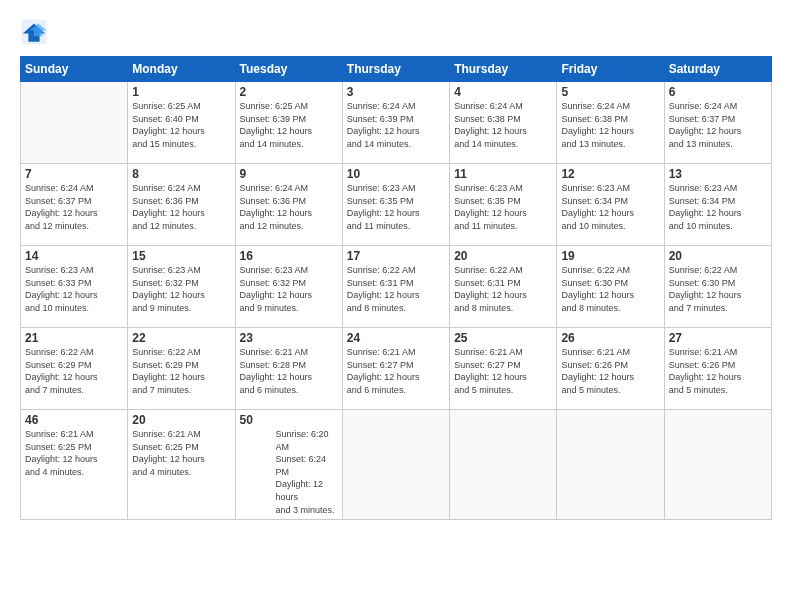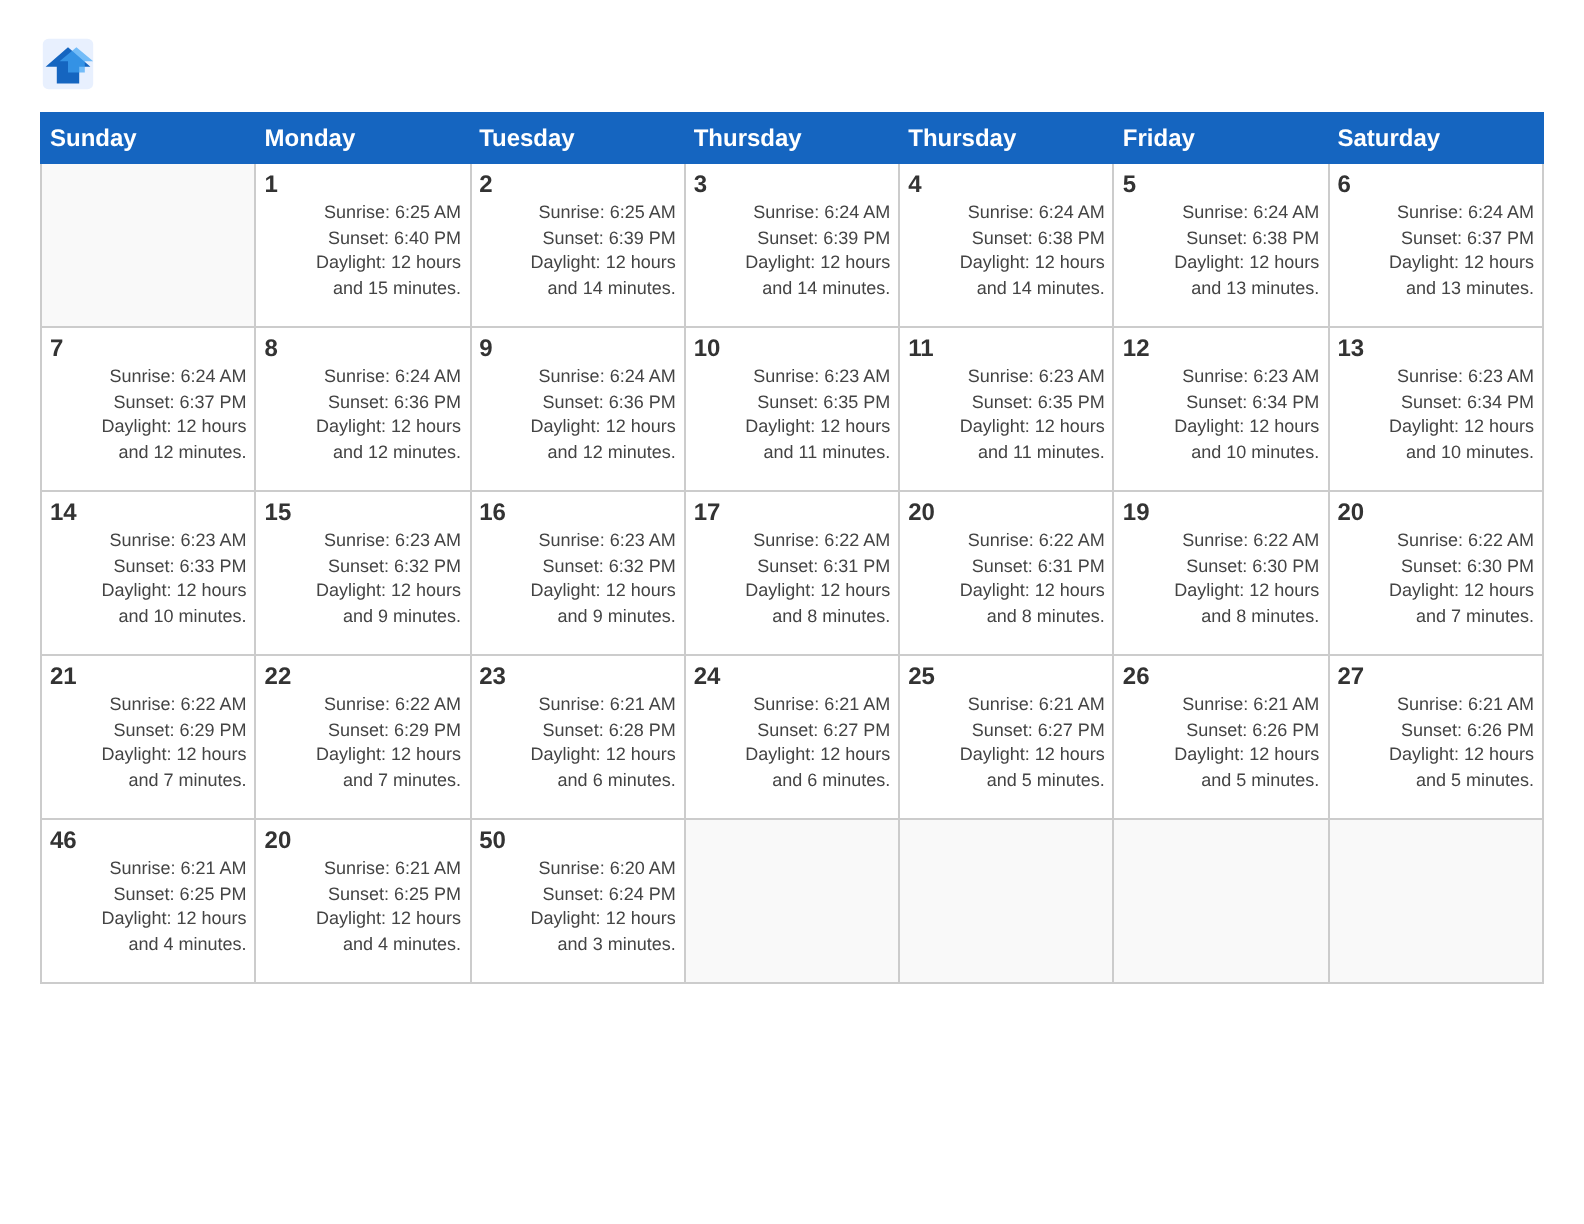--- a/index.html
+++ b/index.html
@@ -83,21 +83,20 @@
       font-size: 12px;
       font-weight: bold;
       color: #333;
       display: block;
       margin-bottom: 1px;
     }
     .day-info {
       font-size: 9px;
       color: #444;
       line-height: 1.4;
-      text-align: right;
     }
     .empty { background: #f9f9f9; }
   </style>
 </head>
 <body>
 
 <div class="page">
   <div class="header">
     <div class="logo">
       <svg class="logo-icon" viewBox="0 0 40 40">
@@ -337,21 +336,21 @@
           </td>
           <td>
             <span class="day-num">20</span>
             <div class="day-info" style="white-space: pre-line;">Sunrise: 6:21 AM
 Sunset: 6:25 PM
 Daylight: 12 hours
 and 4 minutes.</div>
           </td>
           <td>
             <span class="day-num">50</span>
-            <div class="day-info" style="white-space: pre-line;">Sunrise: 6:20 AM
+            <div class="day-info" style="white-space: pre-line; margin-left: 36px;">Sunrise: 6:20 AM
 Sunset: 6:24 PM
 Daylight: 12 hours
 and 3 minutes.</div>
           </td>
           <td class="empty"></td>
           <td class="empty"></td>
           <td class="empty"></td>
           <td class="empty"></td>
         </tr>
       </tbody>

